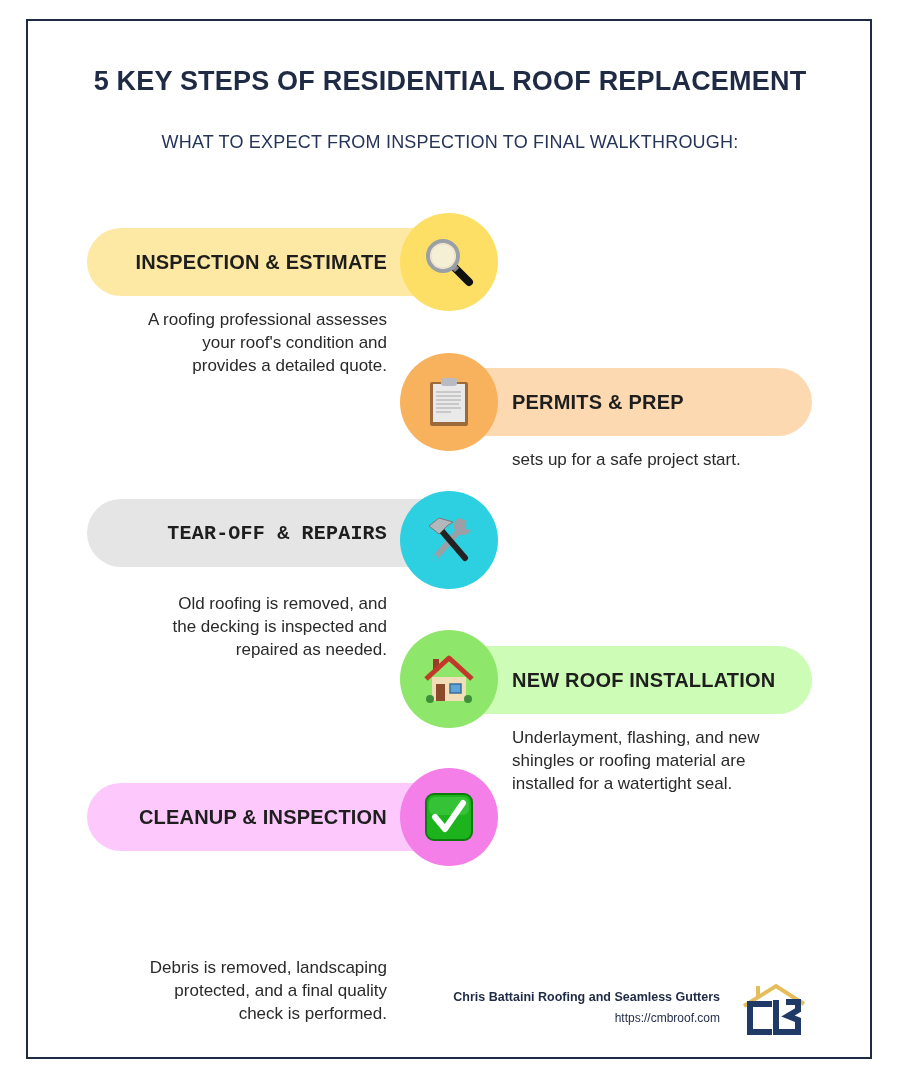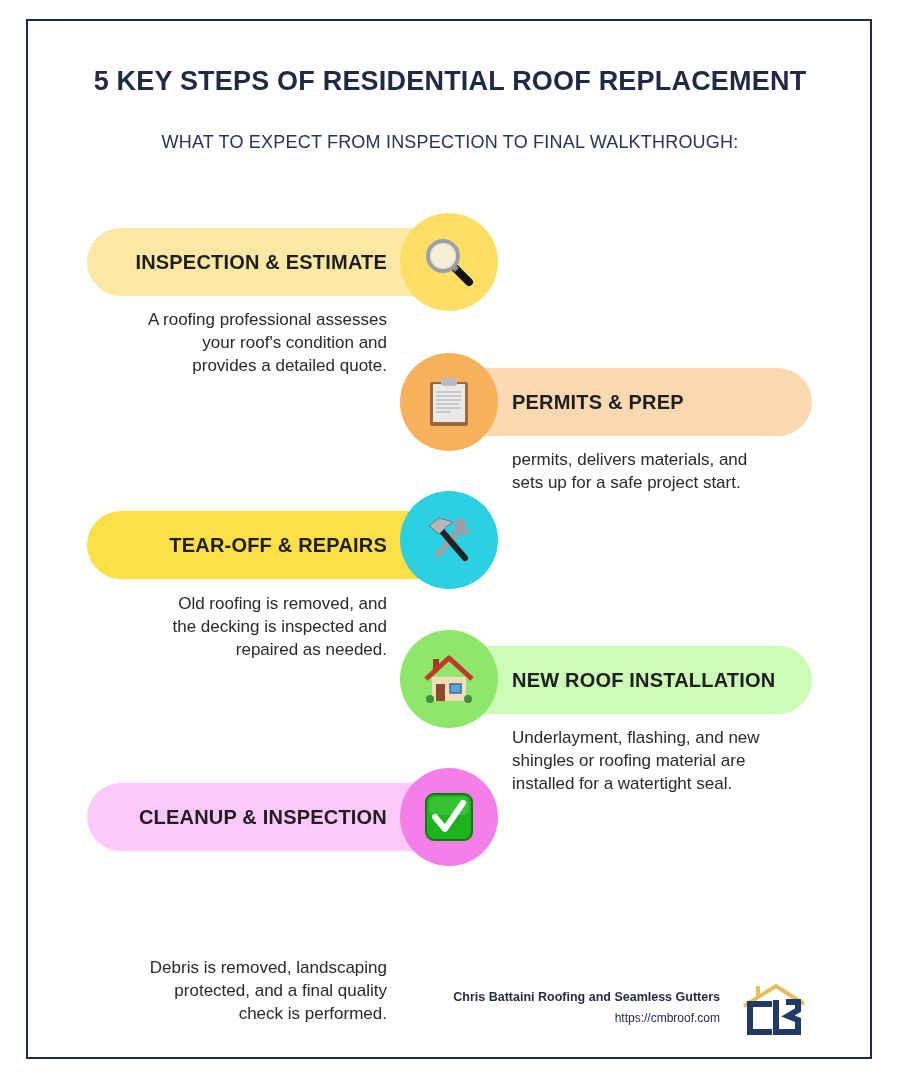--- a/index.html
+++ b/index.html
@@ -68,25 +68,24 @@
       <line x1="15" y1="18" x2="40" y2="18"></line>
         <line x1="15" y1="22" x2="40" y2="22"></line>
       <line x1="15" y1="26" x2="40" y2="26"></line>
         <line x1="15" y1="30" x2="38" y2="30"></line>
       <line x1="15" y1="34" x2="40" y2="34"></line>
         <line x1="15" y1="38" x2="30" y2="38"></line>
     </g>
   </svg>
 </div>
 <div class="desc right" style="top:448px;">
-  <span>permits, delivers materials, and</span>
   <span>sets up for a safe project start.</span>
 </div>
 
-<div class="pill left" style="top:511px;background:#fde047;">
+<div class="pill left" style="top:499px;background:#e5e5e5;font-family:Liberation Mono, monospace;">
   <span class="pill-label">TEAR-OFF &amp; REPAIRS</span>
 </div>
 <div class="circle" style="top:491px;background:#2dd0e0;">
   <svg class="icon" viewBox="0 0 56 56">
     <line x1="14" y1="46" x2="42" y2="14" stroke="#9aa0a6" stroke-width="6" stroke-linecap="round"></line>
     <path d="M38 6 a9 9 0 1 0 12 12 l-5 -1 -2 -4 3 -4z" fill="#9aa0a6"></path>
     <circle cx="14" cy="46" r="3" fill="#2dd0e0"></circle>
     <line x1="20" y1="18" x2="44" y2="46" stroke="#222" stroke-width="6" stroke-linecap="round"></line>
     <path d="M8 14 l10 -8 14 4 -6 4 -8 8z" fill="#b3b8bd" stroke="#777" stroke-width="1"></path>
   </svg>

